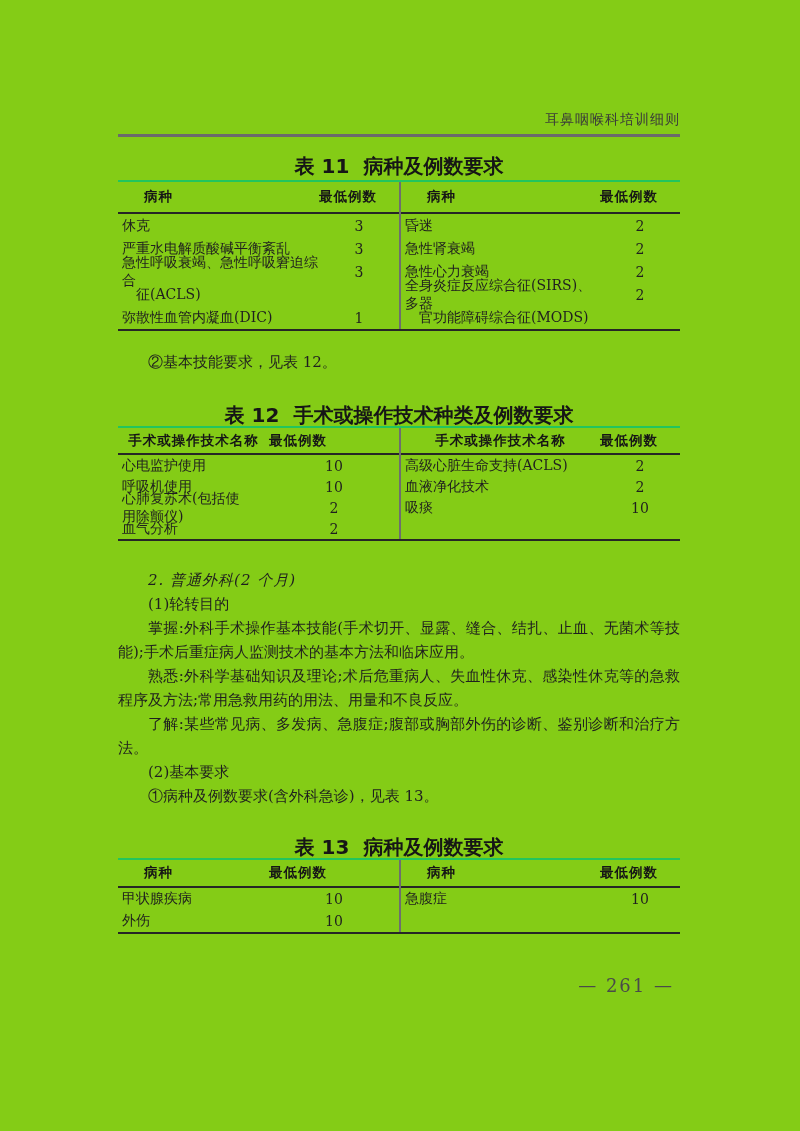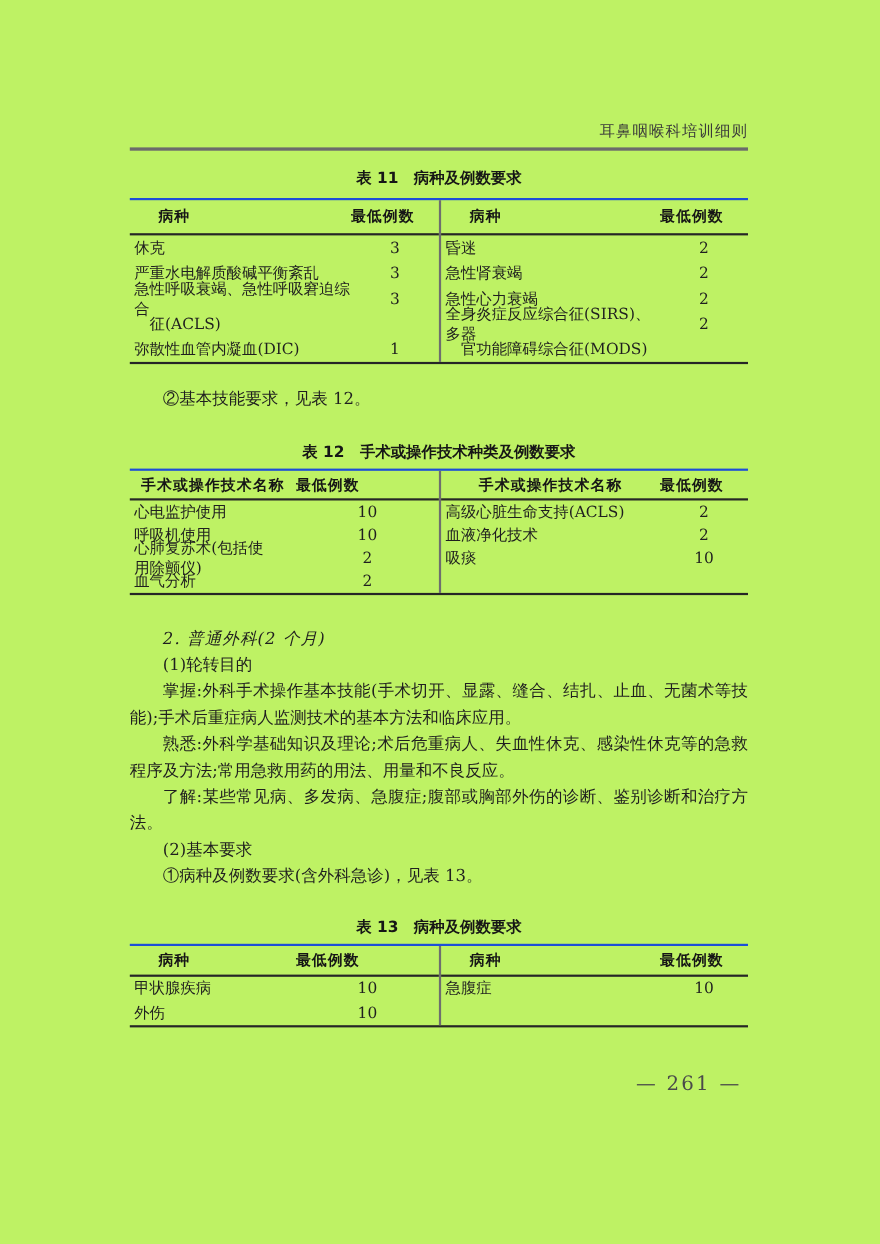--- a/index.html
+++ b/index.html
@@ -1,39 +1,39 @@
 <!DOCTYPE html>
 <html><head>
 <meta charset="utf-8">
 <style>
   html,body{margin:0;padding:0;background:#ffffff;}
   .sheet{
     position:relative;
     width:800px;height:1131px;
-    background:#bef264;
+    background:#84cc16;
     font-family:"DejaVu Serif","Liberation Serif",serif;
     color:#1f1f1f;
     overflow:hidden;
   }
   .content{position:absolute;left:118px;top:0;width:562px;height:1131px;}
 
   
   .page-header{position:absolute;top:111px;left:0;width:100%;text-align:right;
     font-size:14px;color:#3a3a3a;letter-spacing:1px;}
   .header-rule{position:absolute;top:134px;left:0;width:100%;height:3px;background:#6b6b6b;}
 
   
   .tbl-caption{position:absolute;left:0;width:100%;text-align:center;
     font-family:"DejaVu Sans","Liberation Sans",sans-serif;font-weight:bold;
-    font-size:14px;color:#161616;}
+    font-size:20px;color:#161616;}
   .tbl-caption .capno{margin-right:14px;}
 
   
   .dtable{position:absolute;left:0;width:562px;display:flex;
-    border-top:2px solid #1d4ed8;border-bottom:2px solid #262626;
+    border-top:2px solid #22c55e;border-bottom:2px solid #262626;
     box-sizing:border-box;}
   .half{width:50%;box-sizing:border-box;display:flex;flex-direction:column;}
   .half.rgt{border-left:2px solid #6e6e6e;}
   .thead{display:flex;align-items:center;border-bottom:2px solid #262626;
     font-family:"DejaVu Sans","Liberation Sans",sans-serif;font-weight:bold;
     font-size:13.5px;color:#161616;}
   .hname{flex:1;padding-left:26px;letter-spacing:1px;}
   .t12 .hname{padding-left:0;text-align:center;}
   .hnum{letter-spacing:1px;}
   .trow{display:flex;align-items:center;font-size:14px;}

